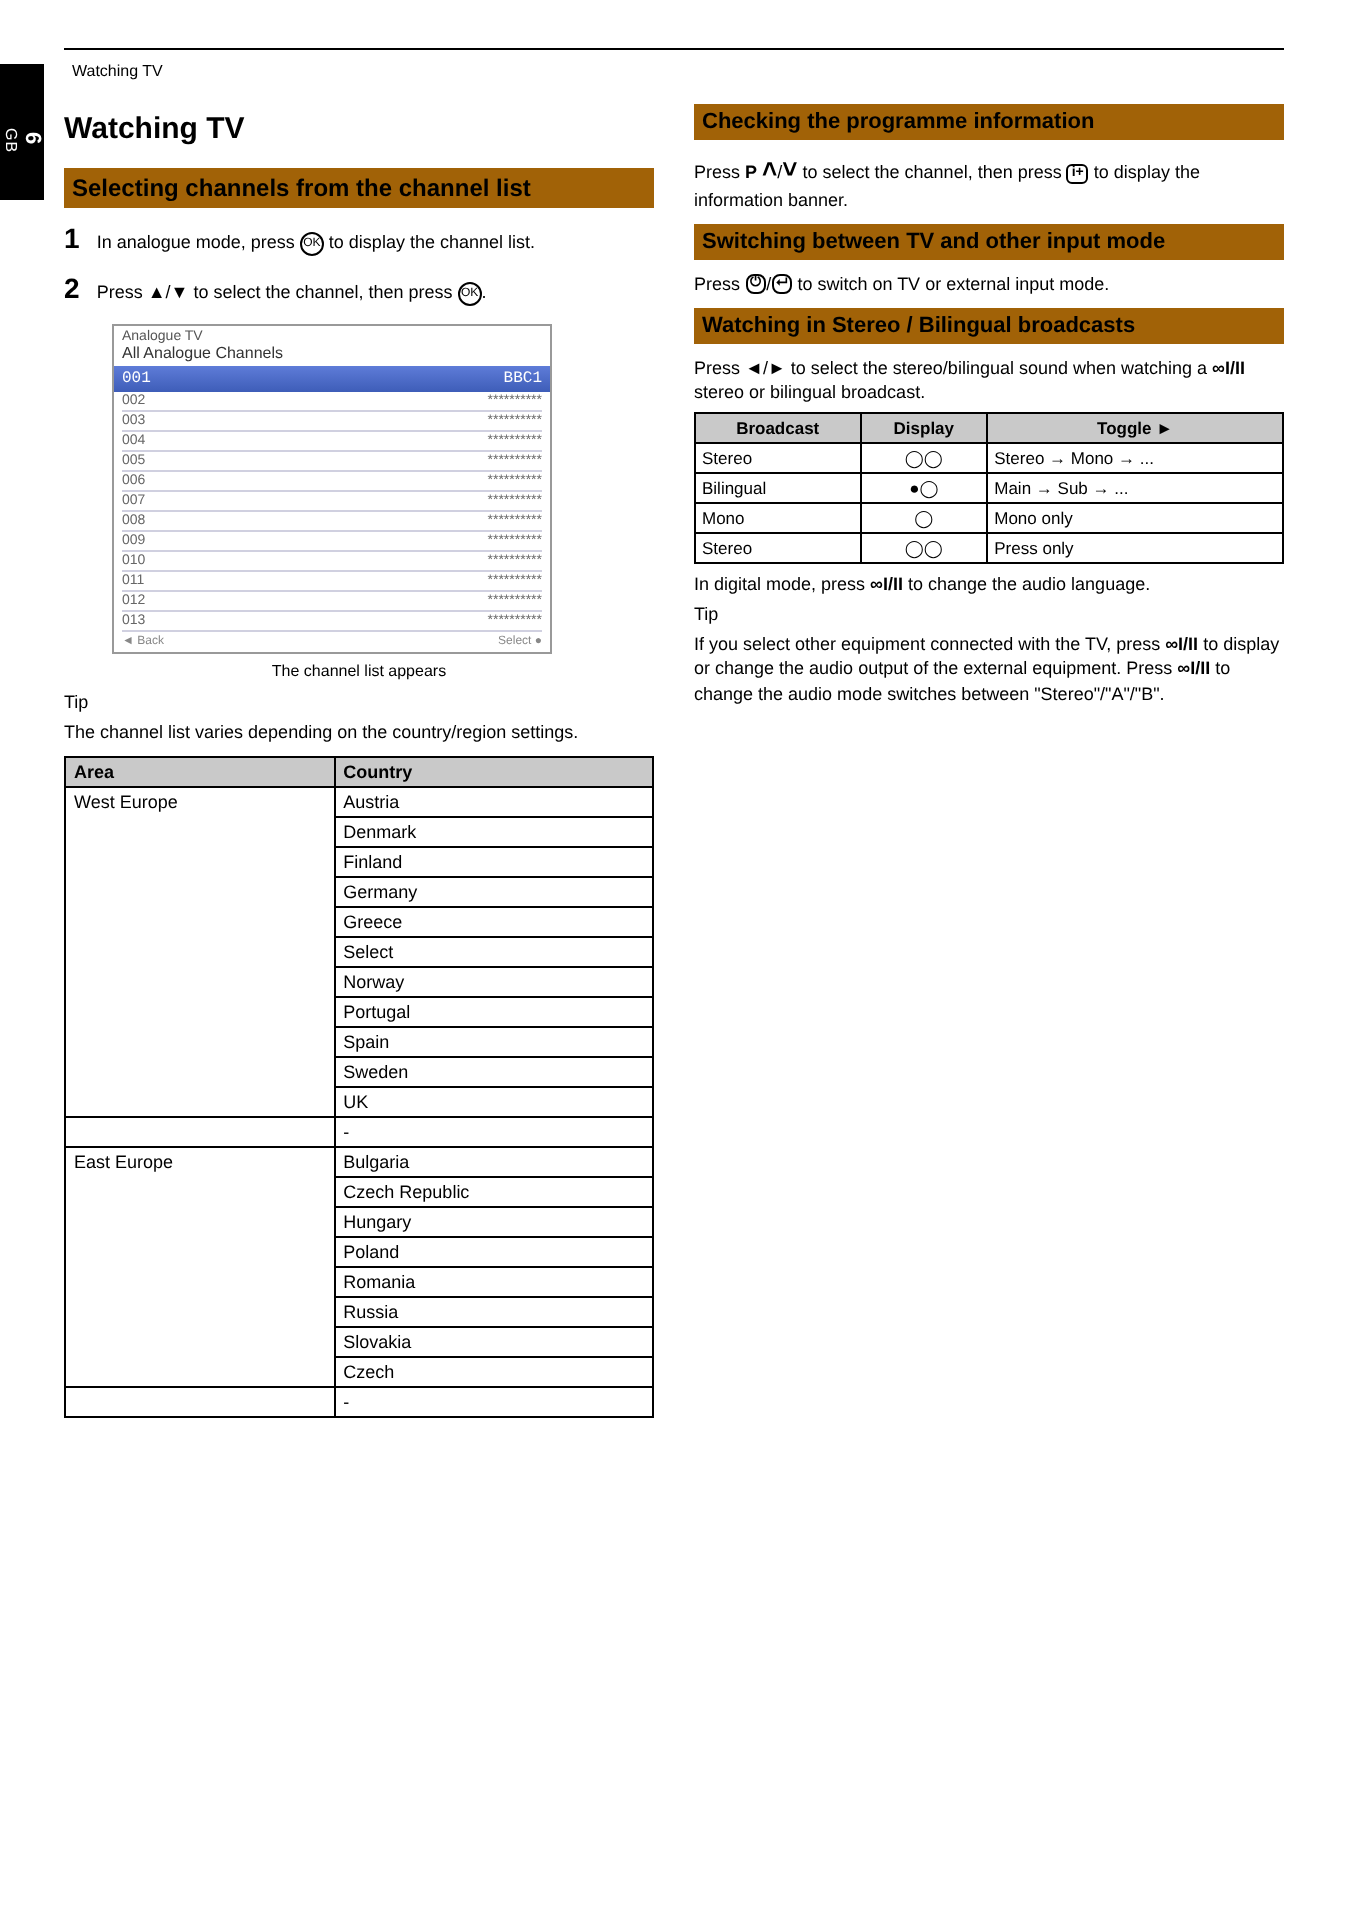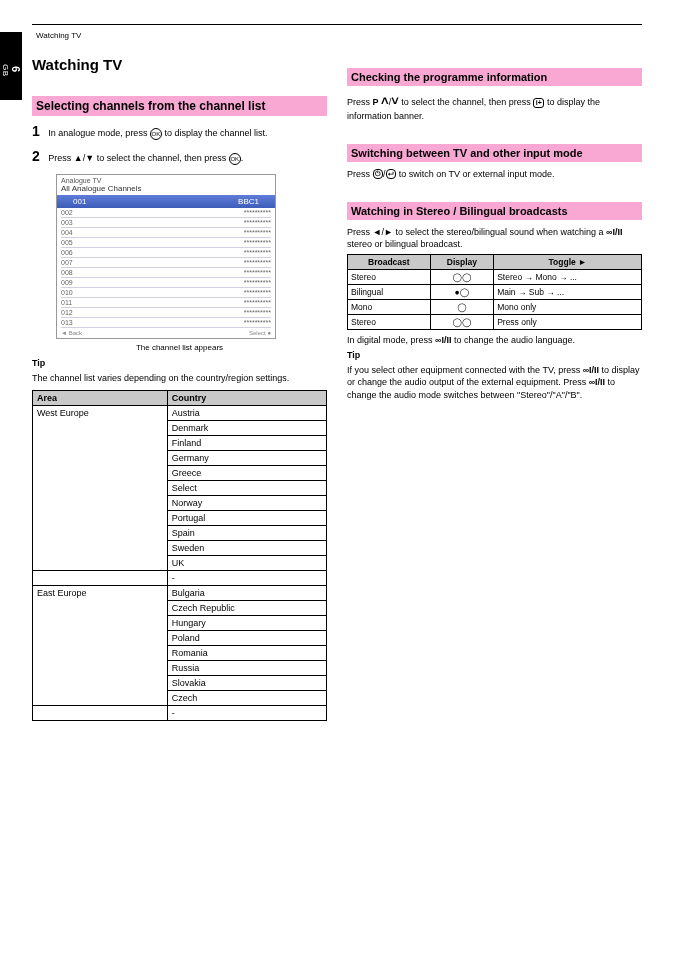--- a/index.html
+++ b/index.html
@@ -48,34 +48,34 @@
   .col { flex: 1; min-width: 0; }
   .col-left { flex: 1; }
   .col-right { flex: 1; }
   h1.section {
     font-size: 15px;
     font-weight: bold;
     margin: 10px 0 10px 0;
     line-height: 1.2;
   }
   h2.grayband {
-    background: #f9a8d4;
+    background: #a16207;
     font-size: 12px;
     font-weight: bold;
     padding: 3px 4px;
-    margin: 22px 0 6px 0;
+    margin: 6px 0 6px 0;
   }
   h2.grayband.sm {
     font-size: 11px;
   }
   p { font-size: 9px; line-height: 1.35; margin: 4px 0; }
   .step { font-size: 9px; line-height: 1.35; margin: 6px 0; }
   .step .num { font-size: 14px; font-weight: bold; margin-right: 6px; }
   .icon { display: inline-block; vertical-align: middle; }
-  .tip-label { font-weight: bold; font-size: 9px; }
+  .tip-label { font-weight: normal; font-size: 9px; }
 
   
   .menu-shot {
     margin: 8px auto 4px 24px;
     width: 220px;
     background: #fff;
     border: 1px solid #999;
   }
   .menu-title {
     font-size: 7px;
@@ -84,23 +84,24 @@
   }
   .menu-sub {
     font-size: 8px;
     padding: 0 4px 2px 4px;
     color: #333;
   }
   .menu-sel {
     background: linear-gradient(#5e7cd8, #3e5db8);
     color: #fff;
     font-size: 8px;
-    padding: 2px 16px;
+    padding: 2px 4px;
     display: flex;
     justify-content: space-between;
+    font-family: Liberation Mono, monospace;
   }
   .menu-rows { padding: 0 4px; }
   .menu-row {
     border-bottom: 1px solid #d0d0e0;
     font-size: 7px;
     color: #666;
     display: flex;
     justify-content: space-between;
     padding: 1px 0;
     min-height: 9px;

